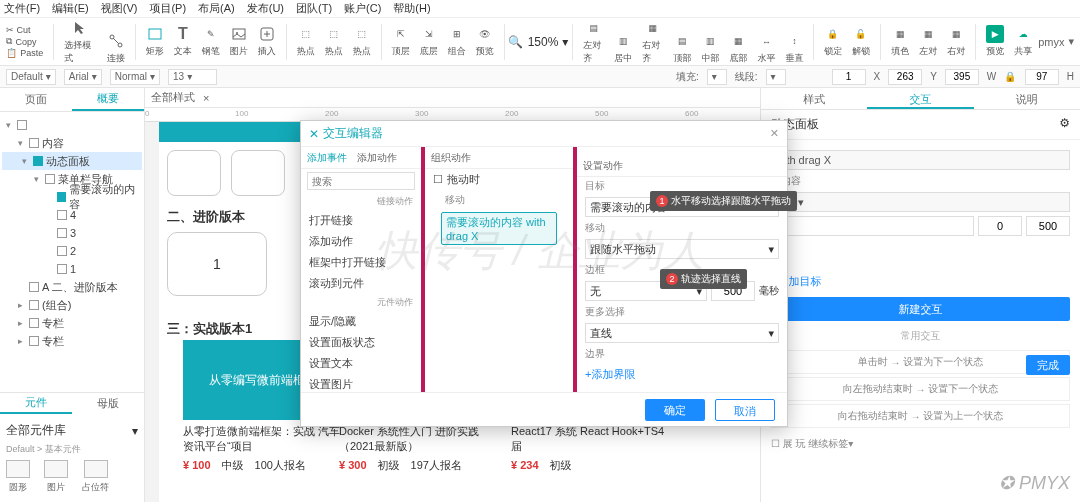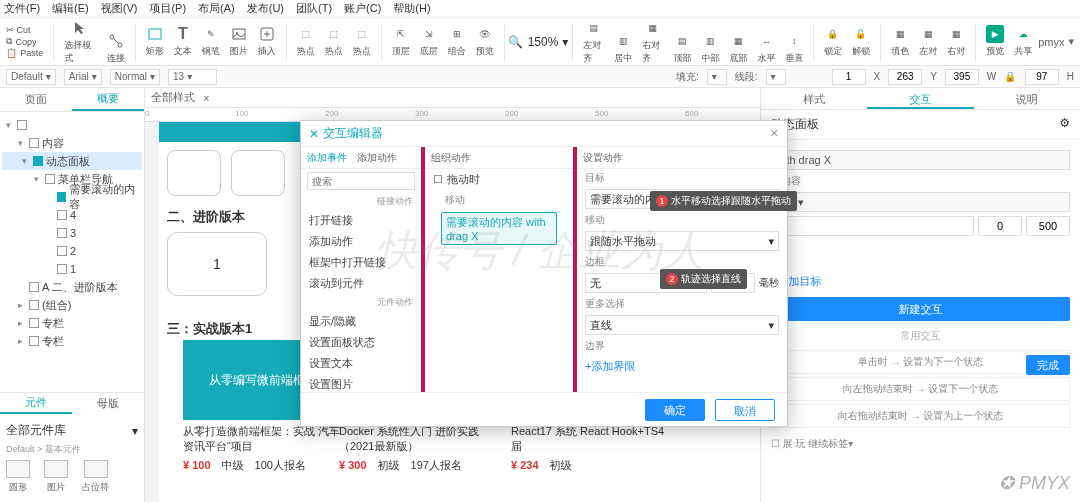--- a/index.html
+++ b/index.html
@@ -68,21 +68,21 @@
 .r-done { position: absolute; right: 10px; top: 267px; width: 44px; height: 20px; background: #1b8cff; color: #fff; text-align: center; line-height: 20px; font-size: 11px; border-radius: 2px; }
 
 .modal { position: absolute; left: 300px; top: 120px; width: 488px; height: 307px; background: #fff; border: 1px solid #ccc; box-shadow: 0 4px 20px rgba(0,0,0,0.25); z-index: 50; display: flex; flex-direction: column; }
 .modal-head { height: 26px; display: flex; align-items: center; justify-content: space-between; padding: 0 8px; border-bottom: 1px solid #eee; }
 .modal-head .mt { color: #14aab9; font-size: 12px; display: flex; align-items: center; gap: 4px; }
 .modal-body { flex: 1; display: flex; overflow: hidden; }
 .mcol { border-right: 4px solid #be185d; display: flex; flex-direction: column; }
 .mcol-head { height: 22px; border-bottom: 1px solid #eee; display: flex; align-items: center; font-size: 10px; color: #666; }
 .mcol1 { width: 124px; }
 .mcol2 { width: 152px; }
-.mcol3 { flex: 1; }
+.mcol3 { flex: 1; margin-top: 8px; }
 .mcol1 .mcol-head { gap: 10px; padding: 0 6px; }
 .mcol1 .mcol-head span:first-child { color: #14aab9; }
 .mcol-search { padding: 3px 6px; }
 .mcol-search input { width: 100%; height: 18px; border: 1px solid #ddd; font-size: 10px; padding: 0 4px; }
 .mgroup-title { font-size: 9px; color: #999; text-align: right; padding: 2px 8px; }
 .mitem { padding: 3px 8px; font-size: 11px; color: #444; cursor: pointer; }
 .mitem.on { background: #e8f7f8; border: 1px solid #14aab9; color: #14aab9; border-radius: 2px; margin: 2px 16px; padding: 2px 4px; }
 .mlabel { font-size: 10px; color: #888; padding: 2px 8px; }
 .msel { margin: 2px 8px; height: 20px; border: 1px solid #ddd; display: flex; align-items: center; justify-content: space-between; padding: 0 4px; font-size: 11px; }
 .mflex { display: flex; align-items: center; gap: 4px; padding: 2px 8px; }

